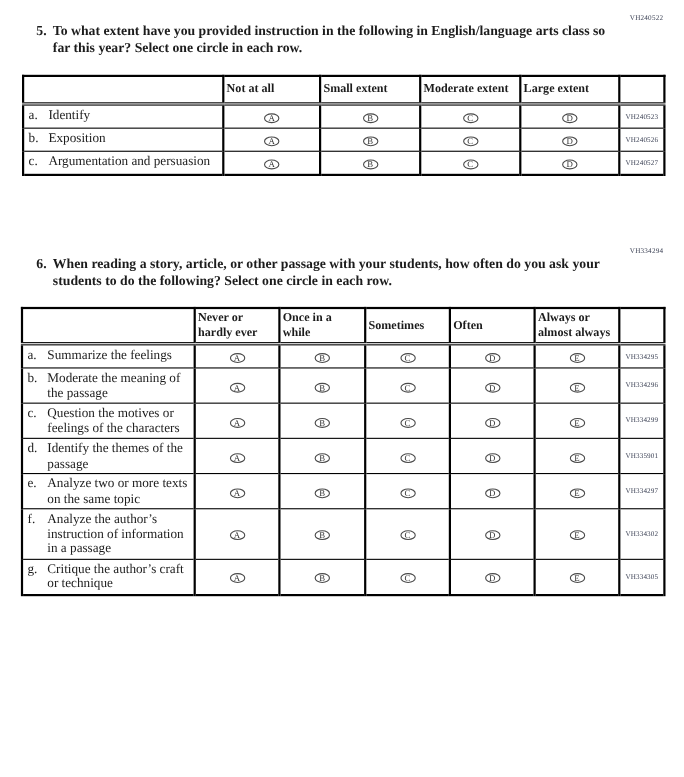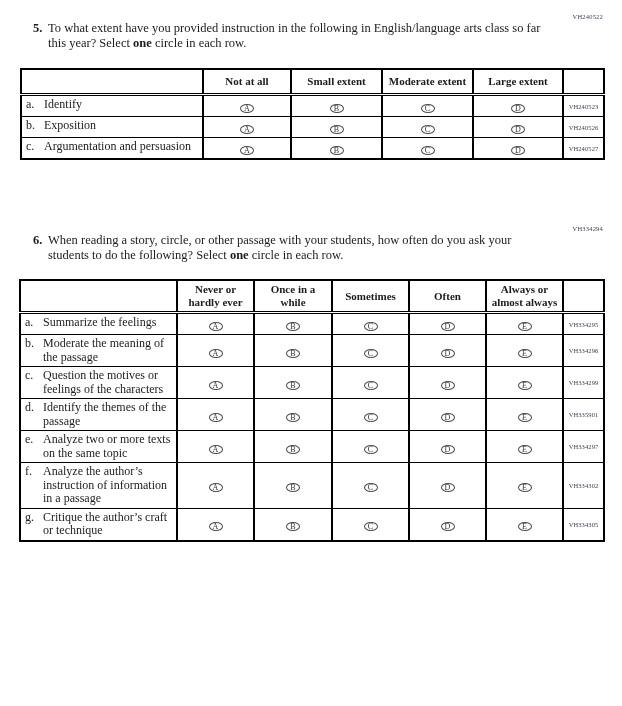--- a/index.html
+++ b/index.html
@@ -24,40 +24,40 @@
     display:flex;
   }
   .q5 { top:21px; }
   .q6 { top:233px; }
   .q-num {
     flex:0 0 15px;
     font-weight:bold; font-size:12.5px; line-height:15px;
   }
   .q-text {
     width:505px;
-    font-size:12.5px; line-height:15px;
+    font-size:12.5px; line-height:15px;font-weight:bold;
   }
   table.qtable {
     position:absolute;
     border-collapse:collapse;
     table-layout:fixed;
     background:#fff;
     border:2px solid #000;
   }
   .t1 { top:68px;  left:20px; width:583px; }
   .t2 { top:279px; left:19px; width:584px;padding-left:28px; }
   .qtable th, .qtable td {
     border:1px solid #000;
     border-left-width:2px; border-right-width:2px;
   }
   .qtable th {
     border-top-width:2px;
     border-bottom:3px double #000;
     font-weight:bold; font-size:11px; line-height:13px;
-    text-align:center; vertical-align:middle;
+    text-align:left; vertical-align:middle;
     padding:2px 2px;
   }
   .t1 th { padding:5px 2px; }
   td.lbl {
     vertical-align:top;
     font-size:12px; line-height:13.5px;
     padding:2px 4px 2px 4px;
   }
   .hang { display:flex; }
   .ltr { flex:0 0 18px; }
@@ -152,21 +152,21 @@
     <td class="code">VH240527</td>
   </tr>
 </tbody>
   </table>
 
 <div class="q-code code-q6">VH334294</div>
 
 <div class="question q6">
   <div class="q-num">6.</div>
   <div class="q-text">
-    <span>When reading a story, circle, or other passage with your students, how often do you ask your students to do the following? Select</span>
+    <span>When reading a story, article, or other passage with your students, how often do you ask your students to do the following? Select</span>
     <b>one</b>
     <span>circle in each row.</span>
   </div>
 </div>
 
 <table class="qtable t2">
   <colgroup>
     <col style="width:157px">
       <col style="width:77px">
       <col style="width:78px">

